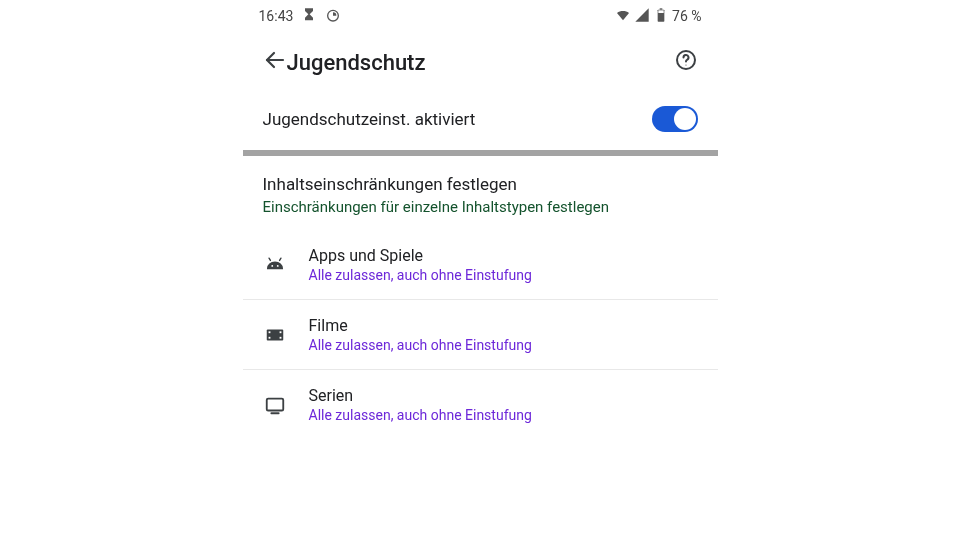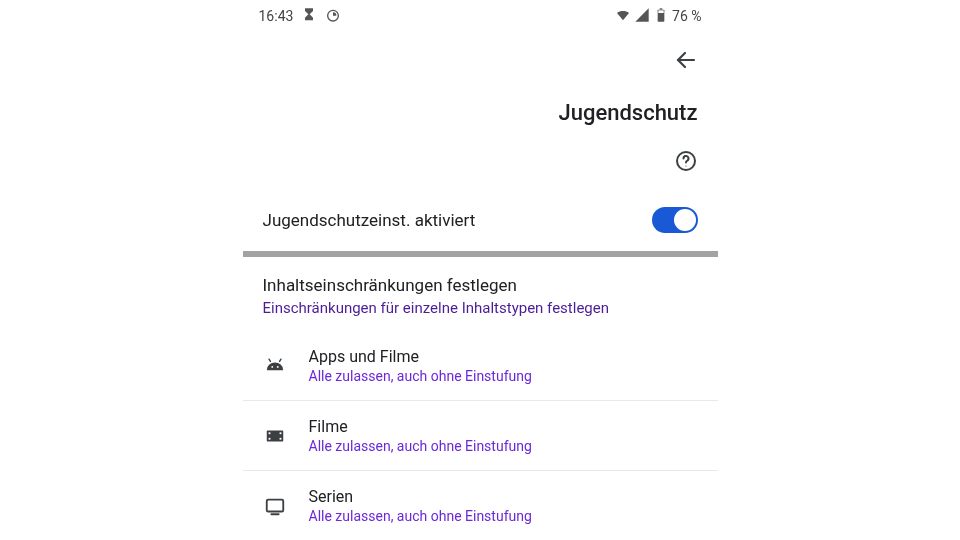--- a/index.html
+++ b/index.html
@@ -22,24 +22,22 @@
     padding: 0 16px;
     font-size: 14px;
     color: #444;
   }
   .statusbar .left { flex: 0 0 auto; display: flex; align-items: center; gap: 8px; }
   .statusbar .spacer { flex: 1; }
   .statusbar .right { display: flex; align-items: center; gap: 3px; }
   .statusbar svg { width: 16px; height: 16px; fill: #555; }
   .appbar {
     display: flex;
-    align-items: flex-end;
+    align-items: center;
     padding: 16px 20px 12px 20px;
-    gap: 24px;
-    flex-direction: column;
   }
   .appbar .title {
     font-size: 22px;
     font-weight: 500;
     color: #202124;
     flex: 1;
   }
   .appbar svg { width: 24px; height: 24px; stroke: #3c4043; fill: none; }
   .row {
     display: flex;
@@ -72,21 +70,21 @@
   .section-header {
     padding: 18px 20px 14px 20px;
   }
   .section-header .title {
     font-size: 17px;
     color: #202124;
     margin-bottom: 4px;
   }
   .section-header .subtitle {
     font-size: 15px;
-    color: #4c1d95;
+    color: #14532d;
   }
   .list-item {
     display: flex;
     align-items: center;
     gap: 22px;
     padding: 16px 20px;
     border-bottom: 1px solid #e8e8e8;
   }
   .list-item .icon {
     width: 24px;
@@ -178,21 +176,21 @@
 
   <div class="list-item">
     <div class="icon">
       <svg viewBox="0 0 24 24">
           <path d="M4 16c0-4 3.5-7 8-7s8 3 8 7H4zm3-9l-1.5-2.5M17 7l1.5-2.5" stroke="#3c4043" stroke-width="1.5" stroke-linecap="round" fill="#3c4043"></path>
           <circle cx="9" cy="13" r="1" fill="#fff"></circle>
           <circle cx="15" cy="13" r="1" fill="#fff"></circle>
         </svg>
     </div>
     <div class="text">
-      <div class="primary">Apps und Filme</div>
+      <div class="primary">Apps und Spiele</div>
       <div class="secondary">Alle zulassen, auch ohne Einstufung</div>
     </div>
   </div>
 
   <div class="list-item">
     <div class="icon">
       <svg viewBox="0 0 24 24">
           <rect x="3" y="6" width="18" height="12" rx="1"></rect>
           <rect x="5" y="8" width="2" height="2" fill="#fff"></rect>
           <rect x="5" y="14" width="2" height="2" fill="#fff"></rect>

